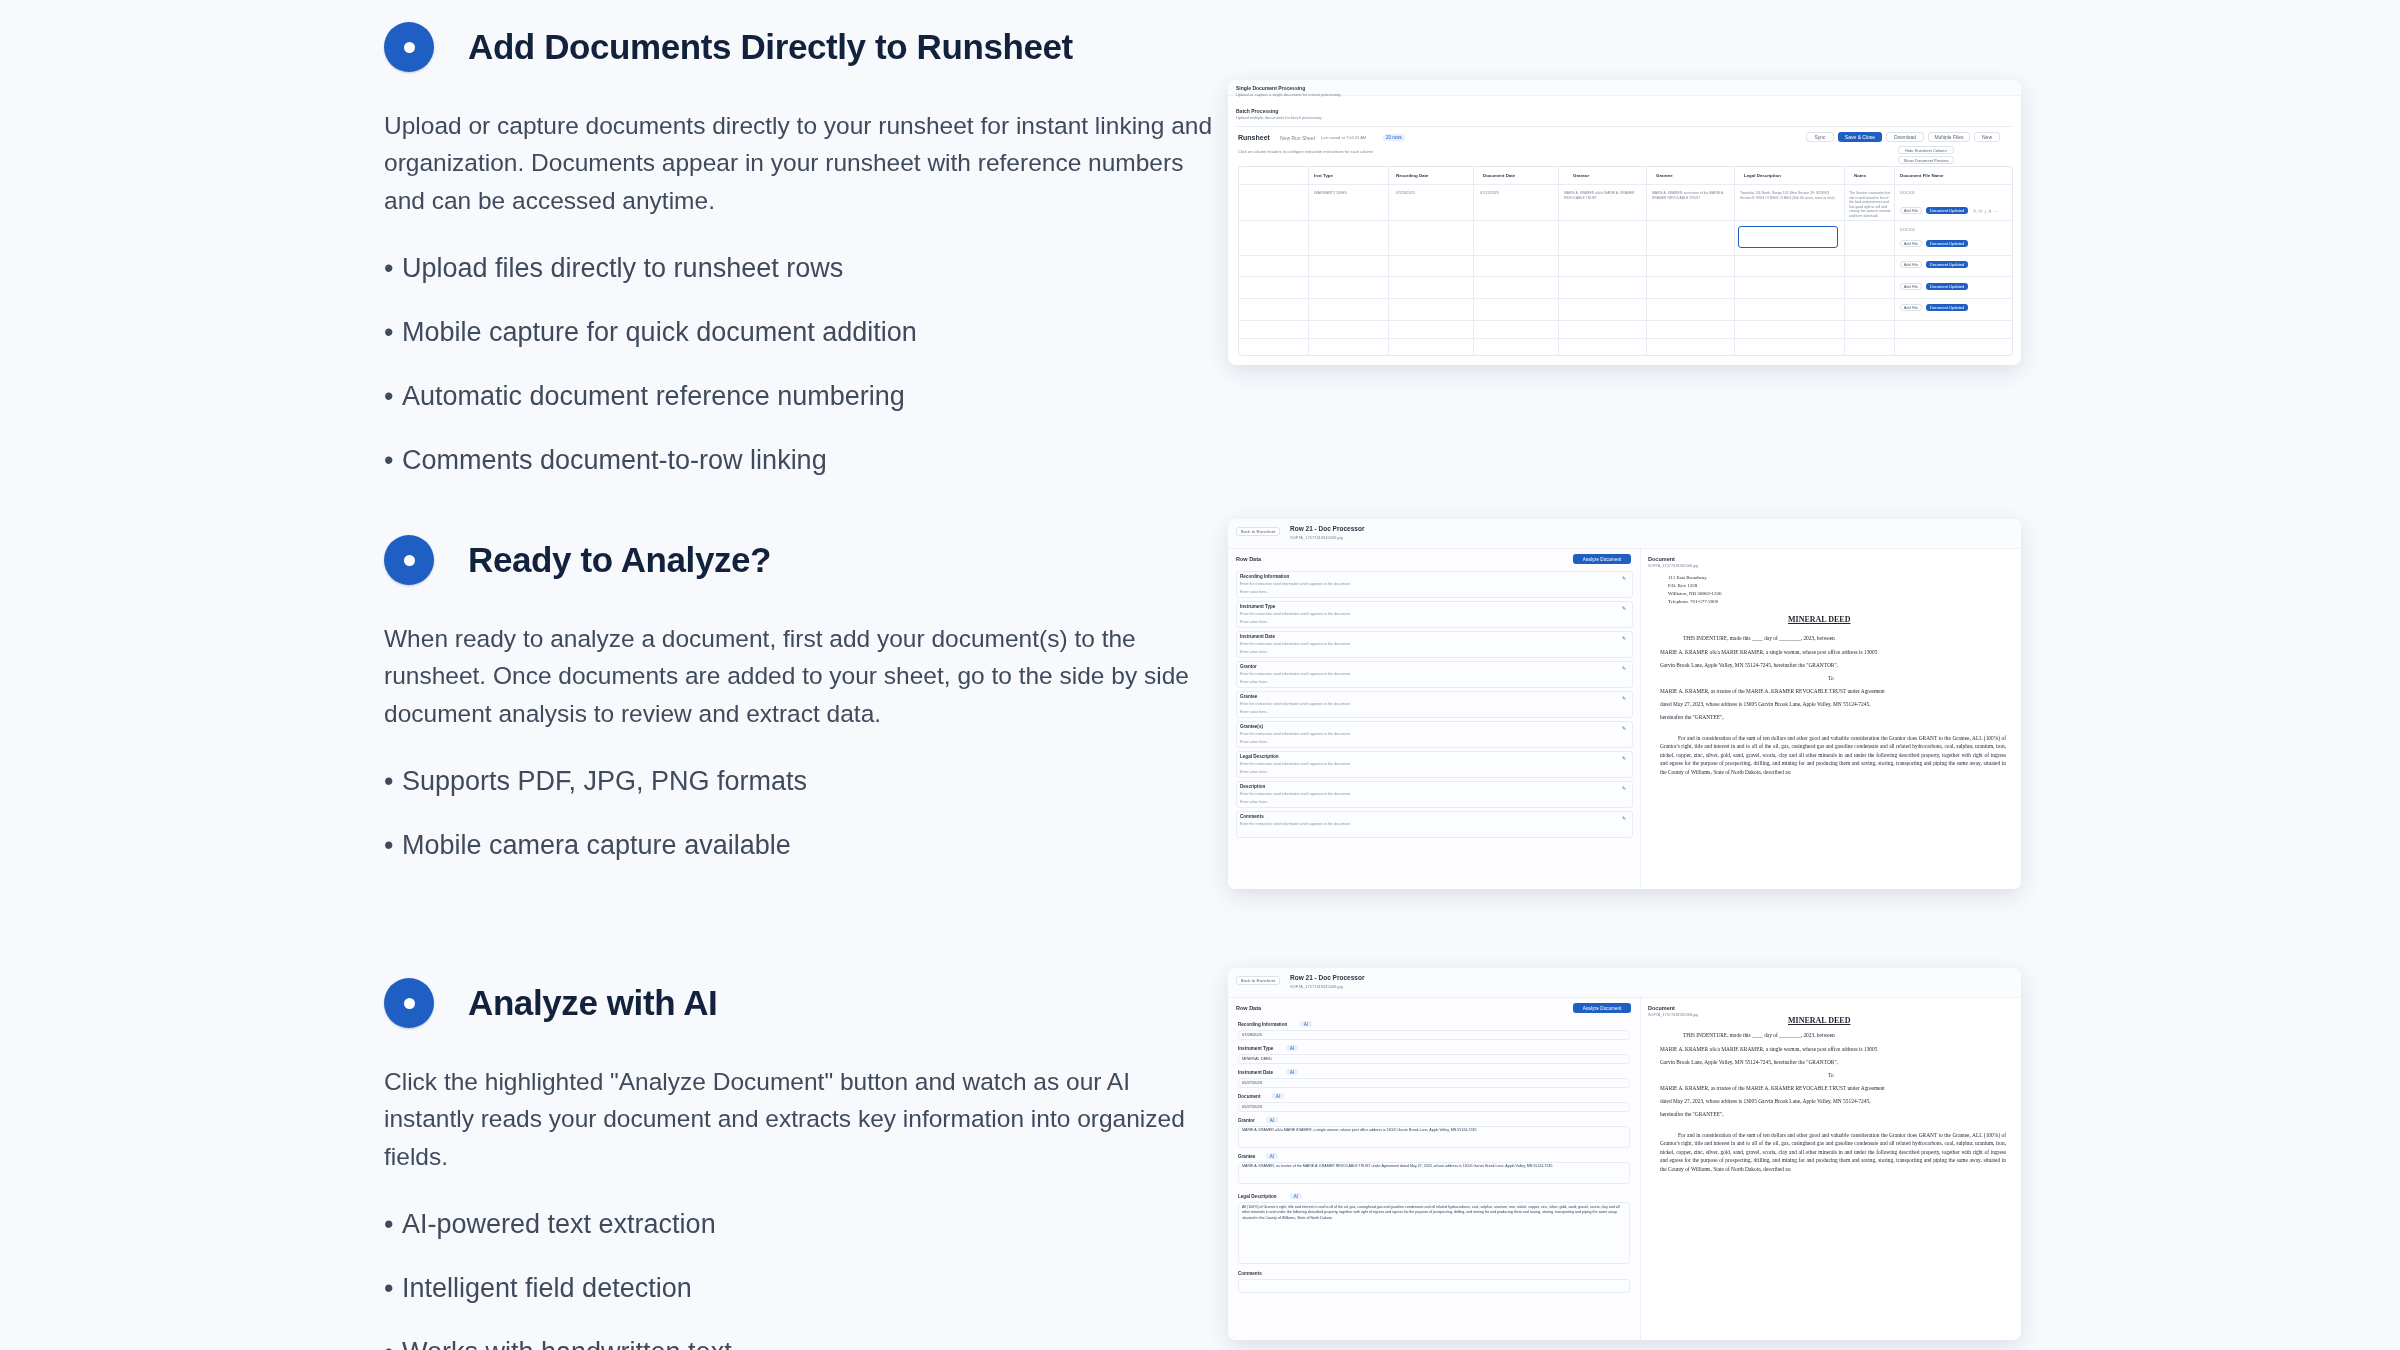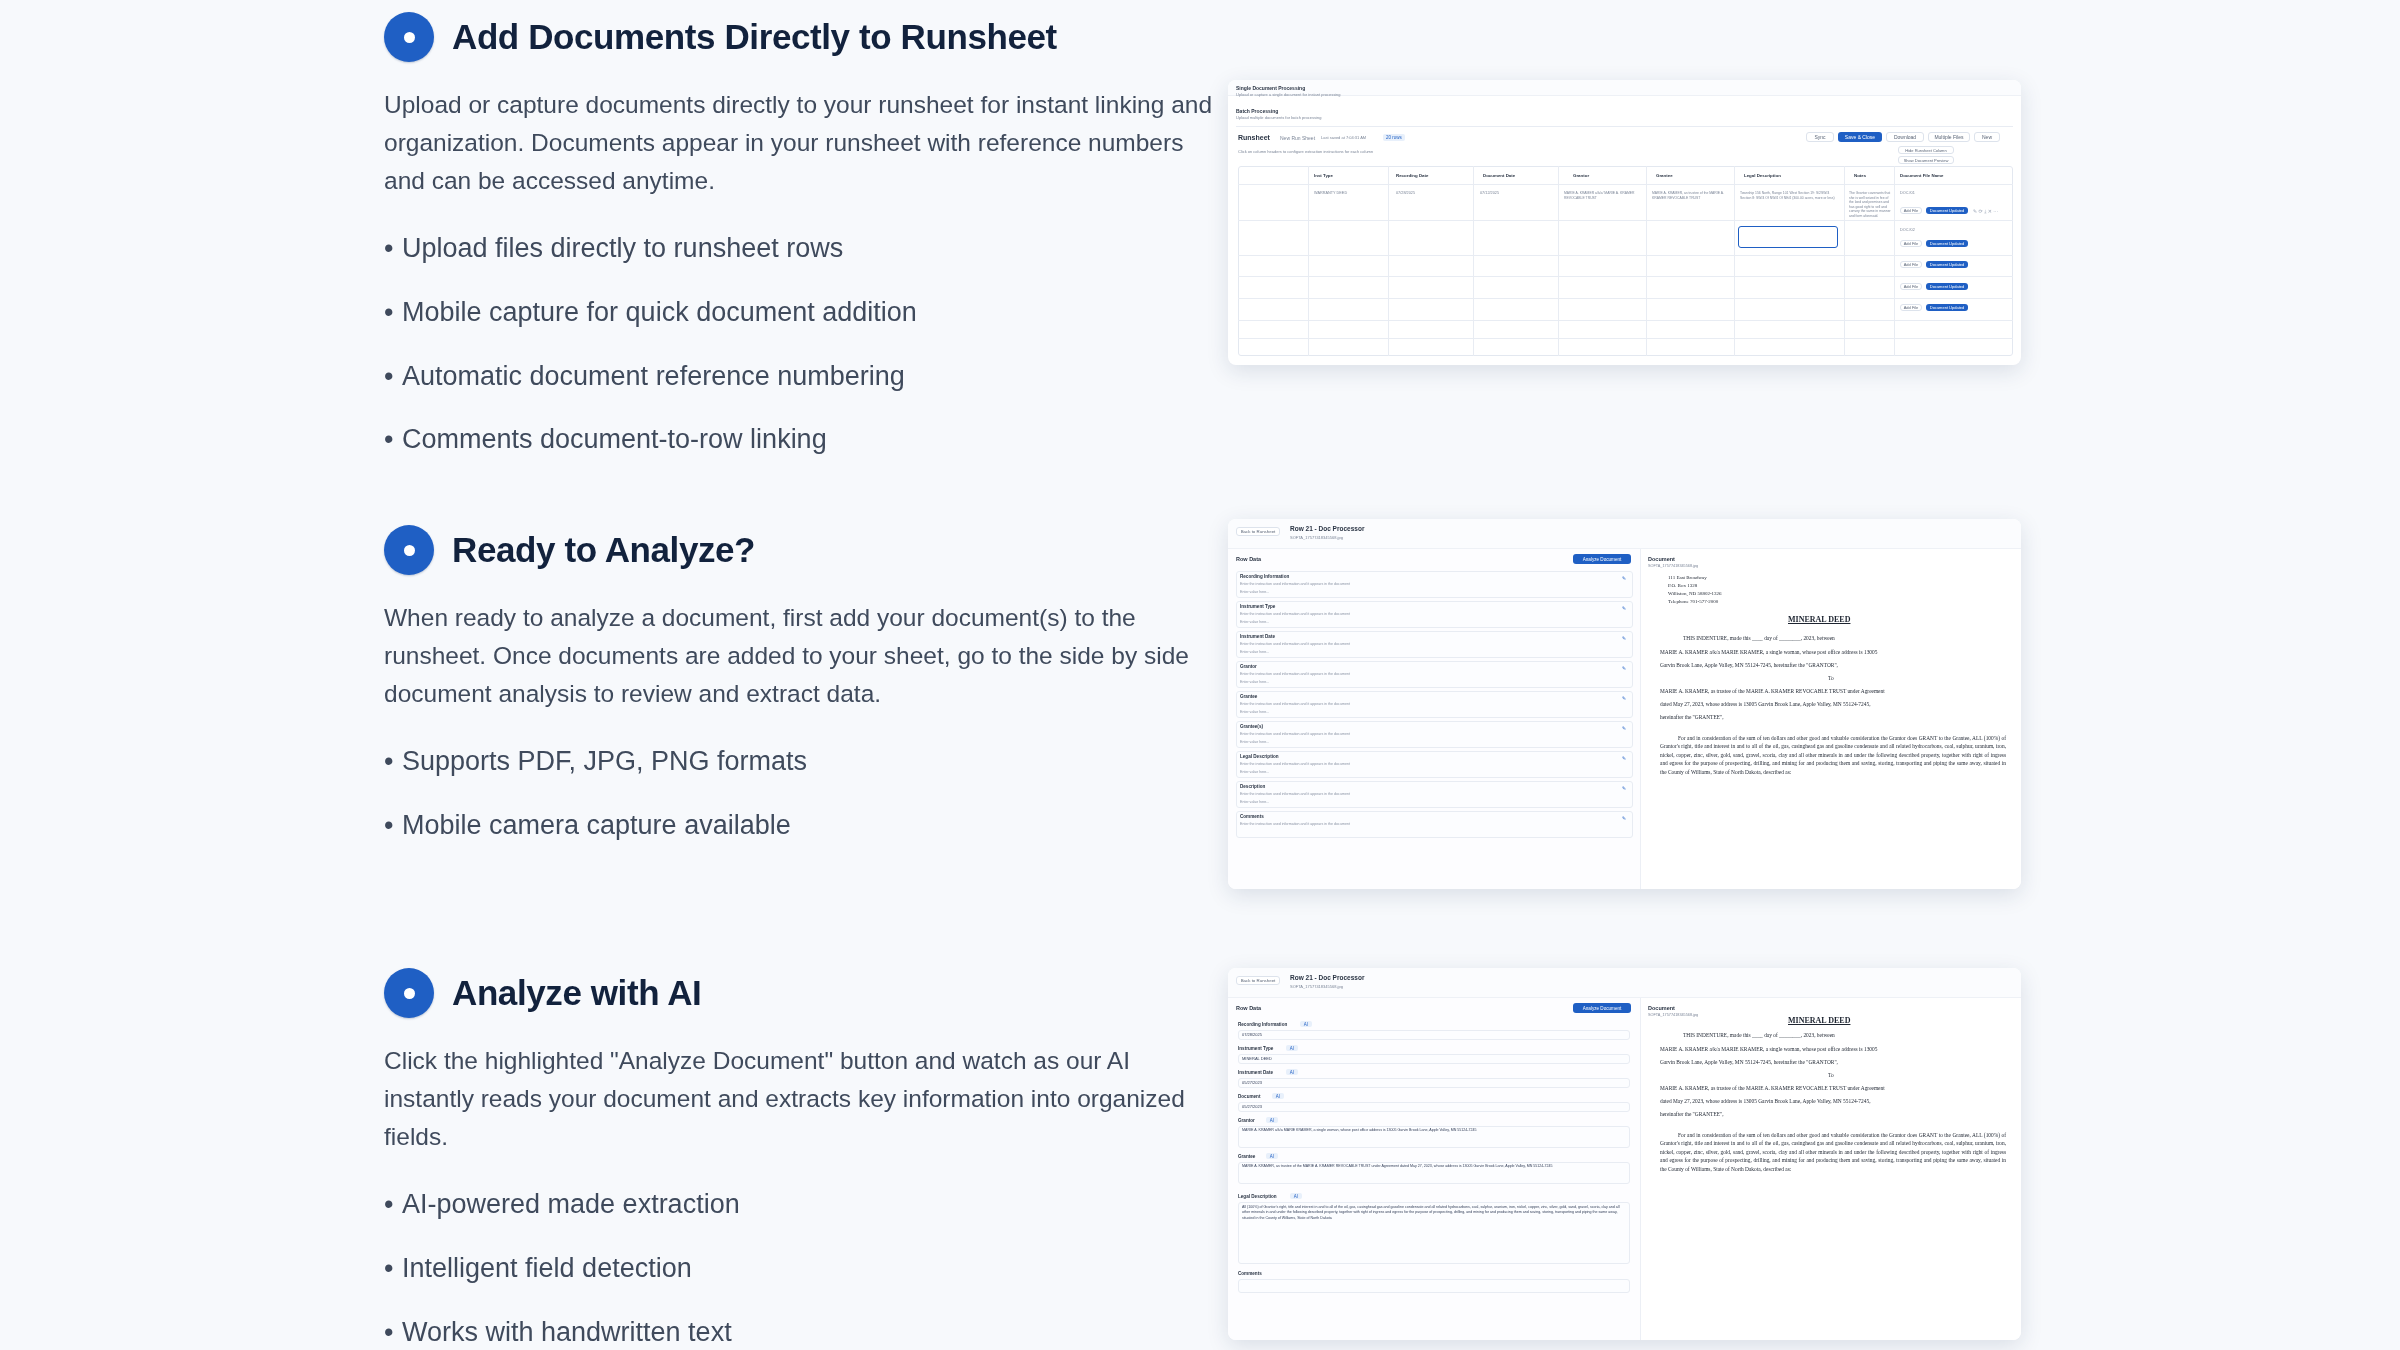--- a/index.html
+++ b/index.html
@@ -44,21 +44,21 @@
     flex: 0 0 auto;
     box-shadow: 0 1px 2px rgba(20,50,100,0.25);
   }
   .bullet-badge .dot {
     width: 11px;
     height: 11px;
     border-radius: 50%;
     background: #ffffff;
   }
   h2.section-title {
-    margin: 0;
+    margin: 16px;
     font-size: 35px;
     line-height: 1.1;
     font-weight: bold;
     color: #12223d;
     letter-spacing: -0.4px;
   }
   p.section-body {
     margin: 24px 0 0 0;
     font-size: 24.5px;
     line-height: 1.55;
@@ -329,21 +329,21 @@
   <div class="section" style="top:968px;">
     <div class="text-col" style="top:0px;">
       <div class="head-row">
         <div class="bullet-badge">
             <div class="dot"></div>
           </div>
         <h2 class="section-title">Analyze with AI</h2>
       </div>
       <p class="section-body">Click the highlighted "Analyze Document" button and watch as our AI instantly reads your document and extracts key information into organized fields.</p>
       <ul class="feature-list">
-        <li>AI-powered made extraction</li>
+        <li>AI-powered text extraction</li>
         <li>Intelligent field detection</li>
         <li>Works with handwritten text</li>
       </ul>
     </div>
 
     <div class="shot" style="left:1228px; top:0px; width:793px; height:372px;">
       <div class="shot-inner">
         <div class="bar-top" style="height:30px; background:#fbfcfe;"></div>
         <div class="mini-btn ghost" style="left:8px; top:8px; width:44px; height:9px; font-size:4.4px;">Back to Runsheet</div>
         <div class="mini-label b" style="left:62px; top:6px; font-size:6.5px;">Row 21 - Doc Processor</div>

